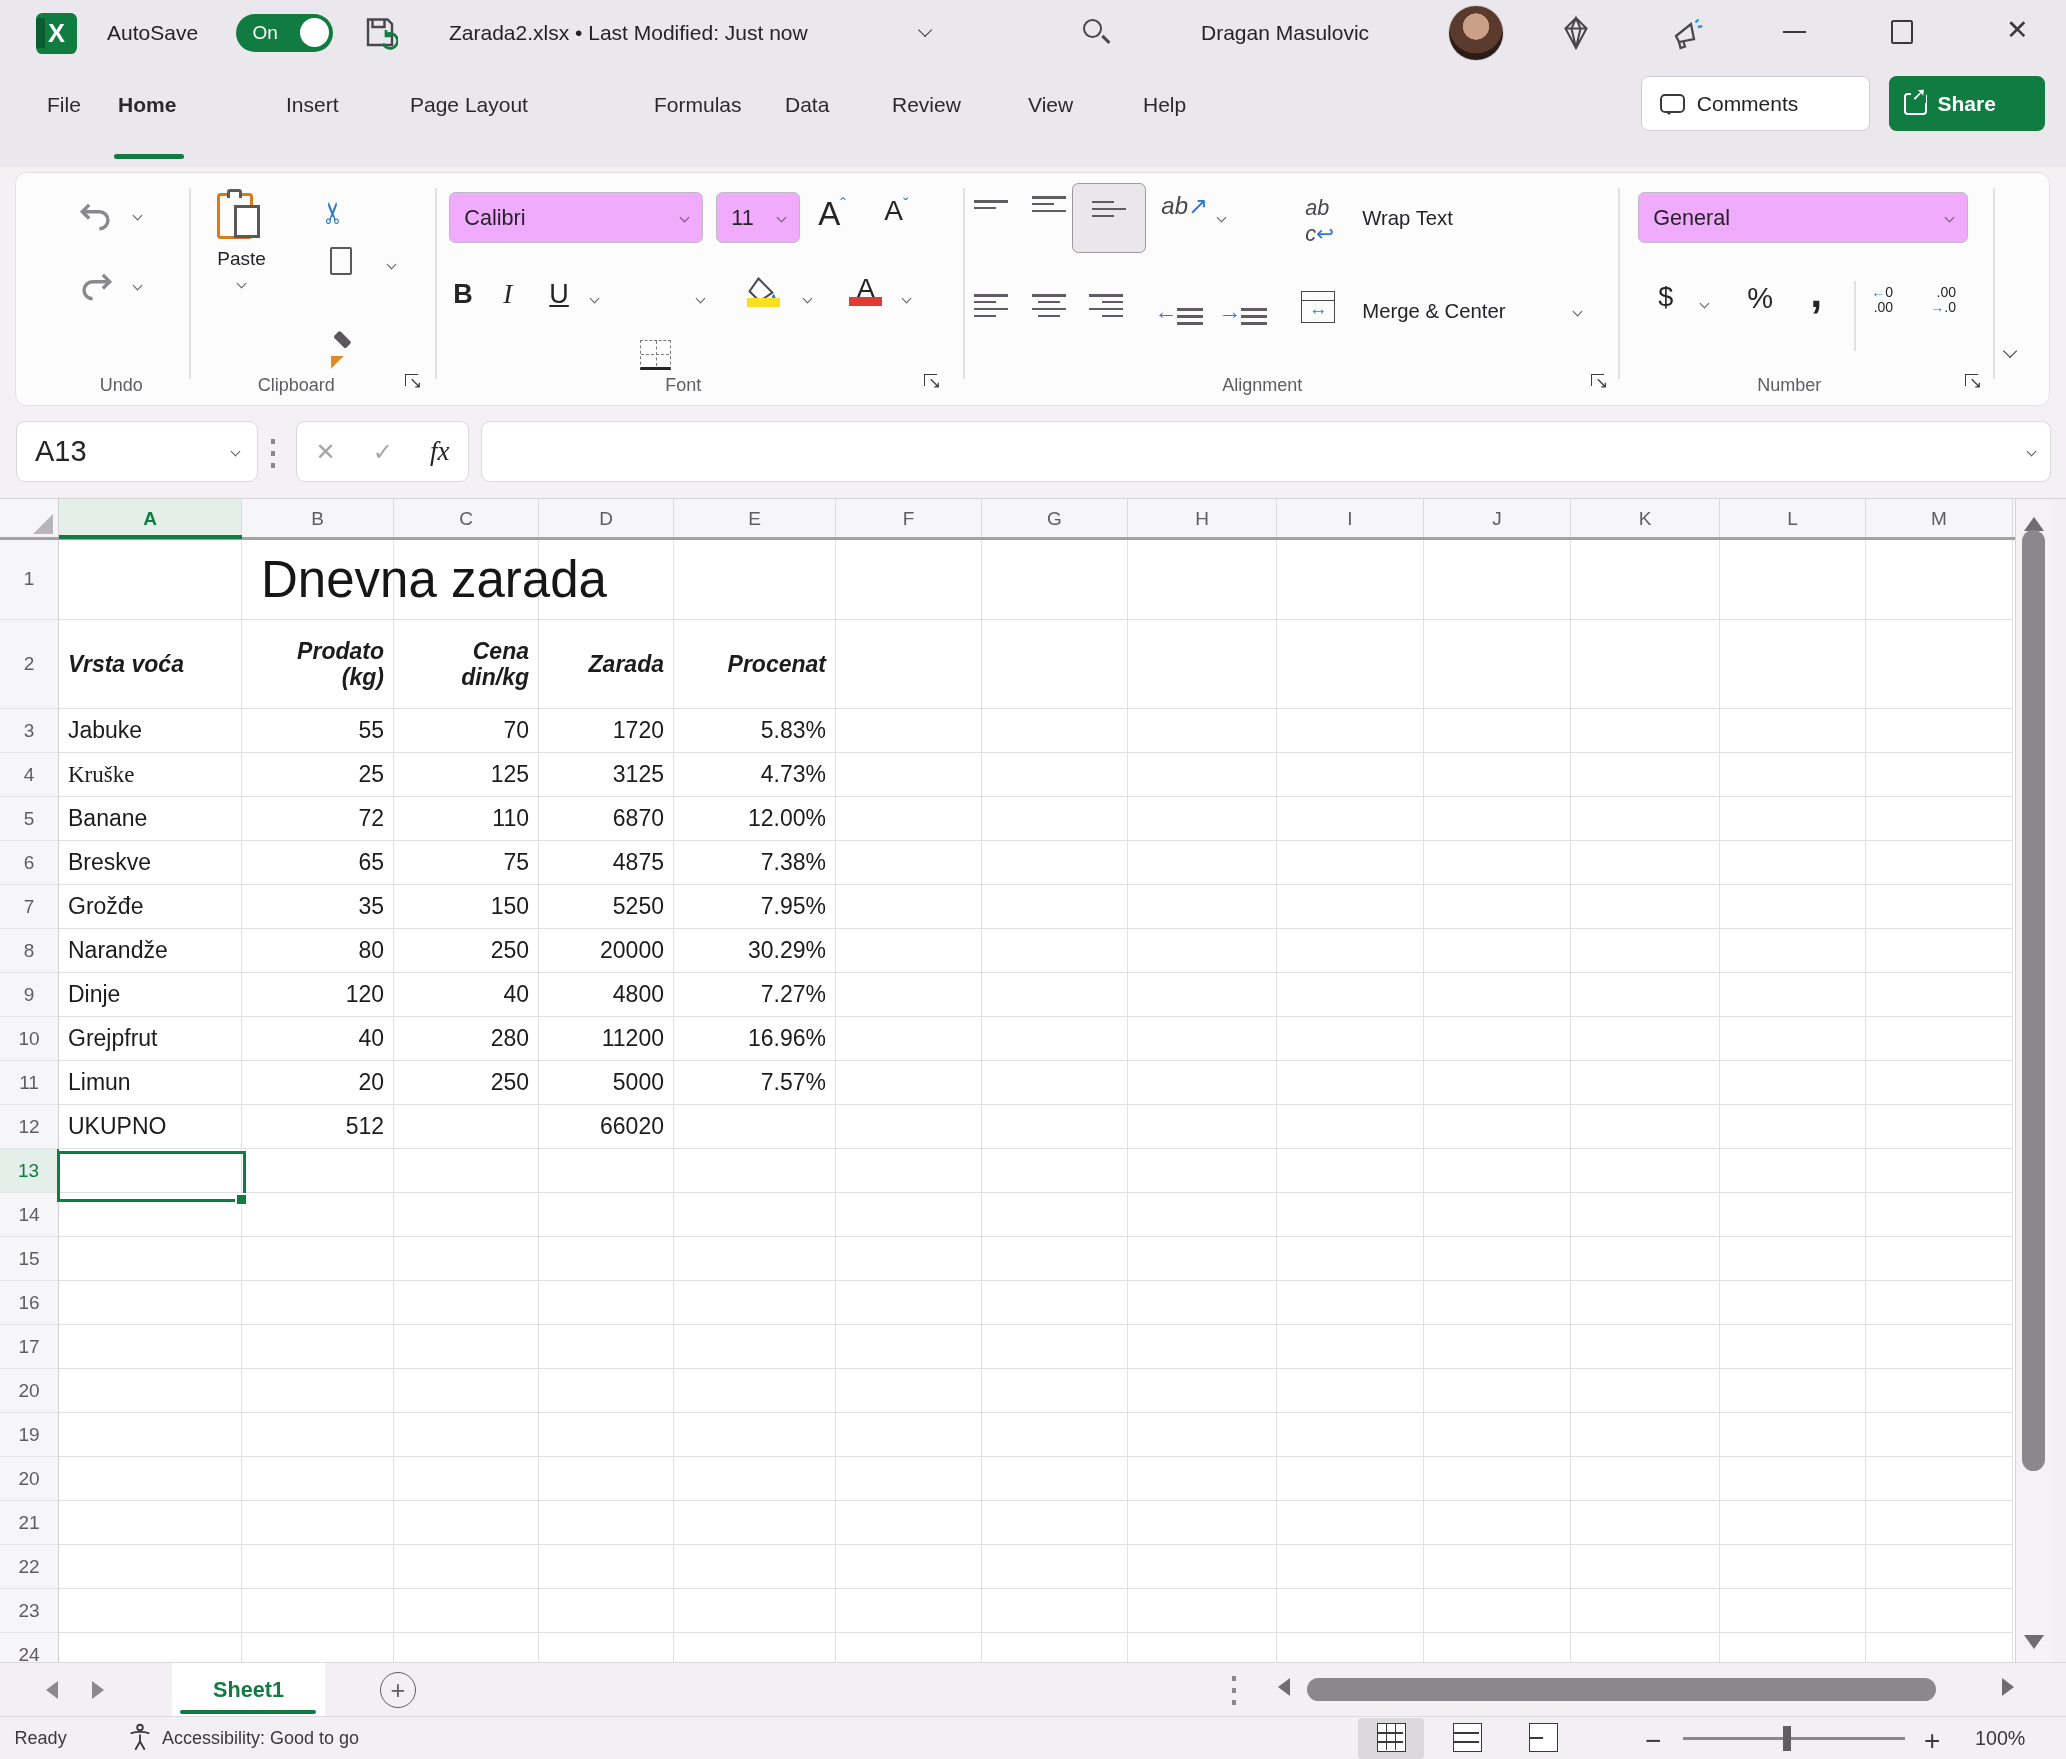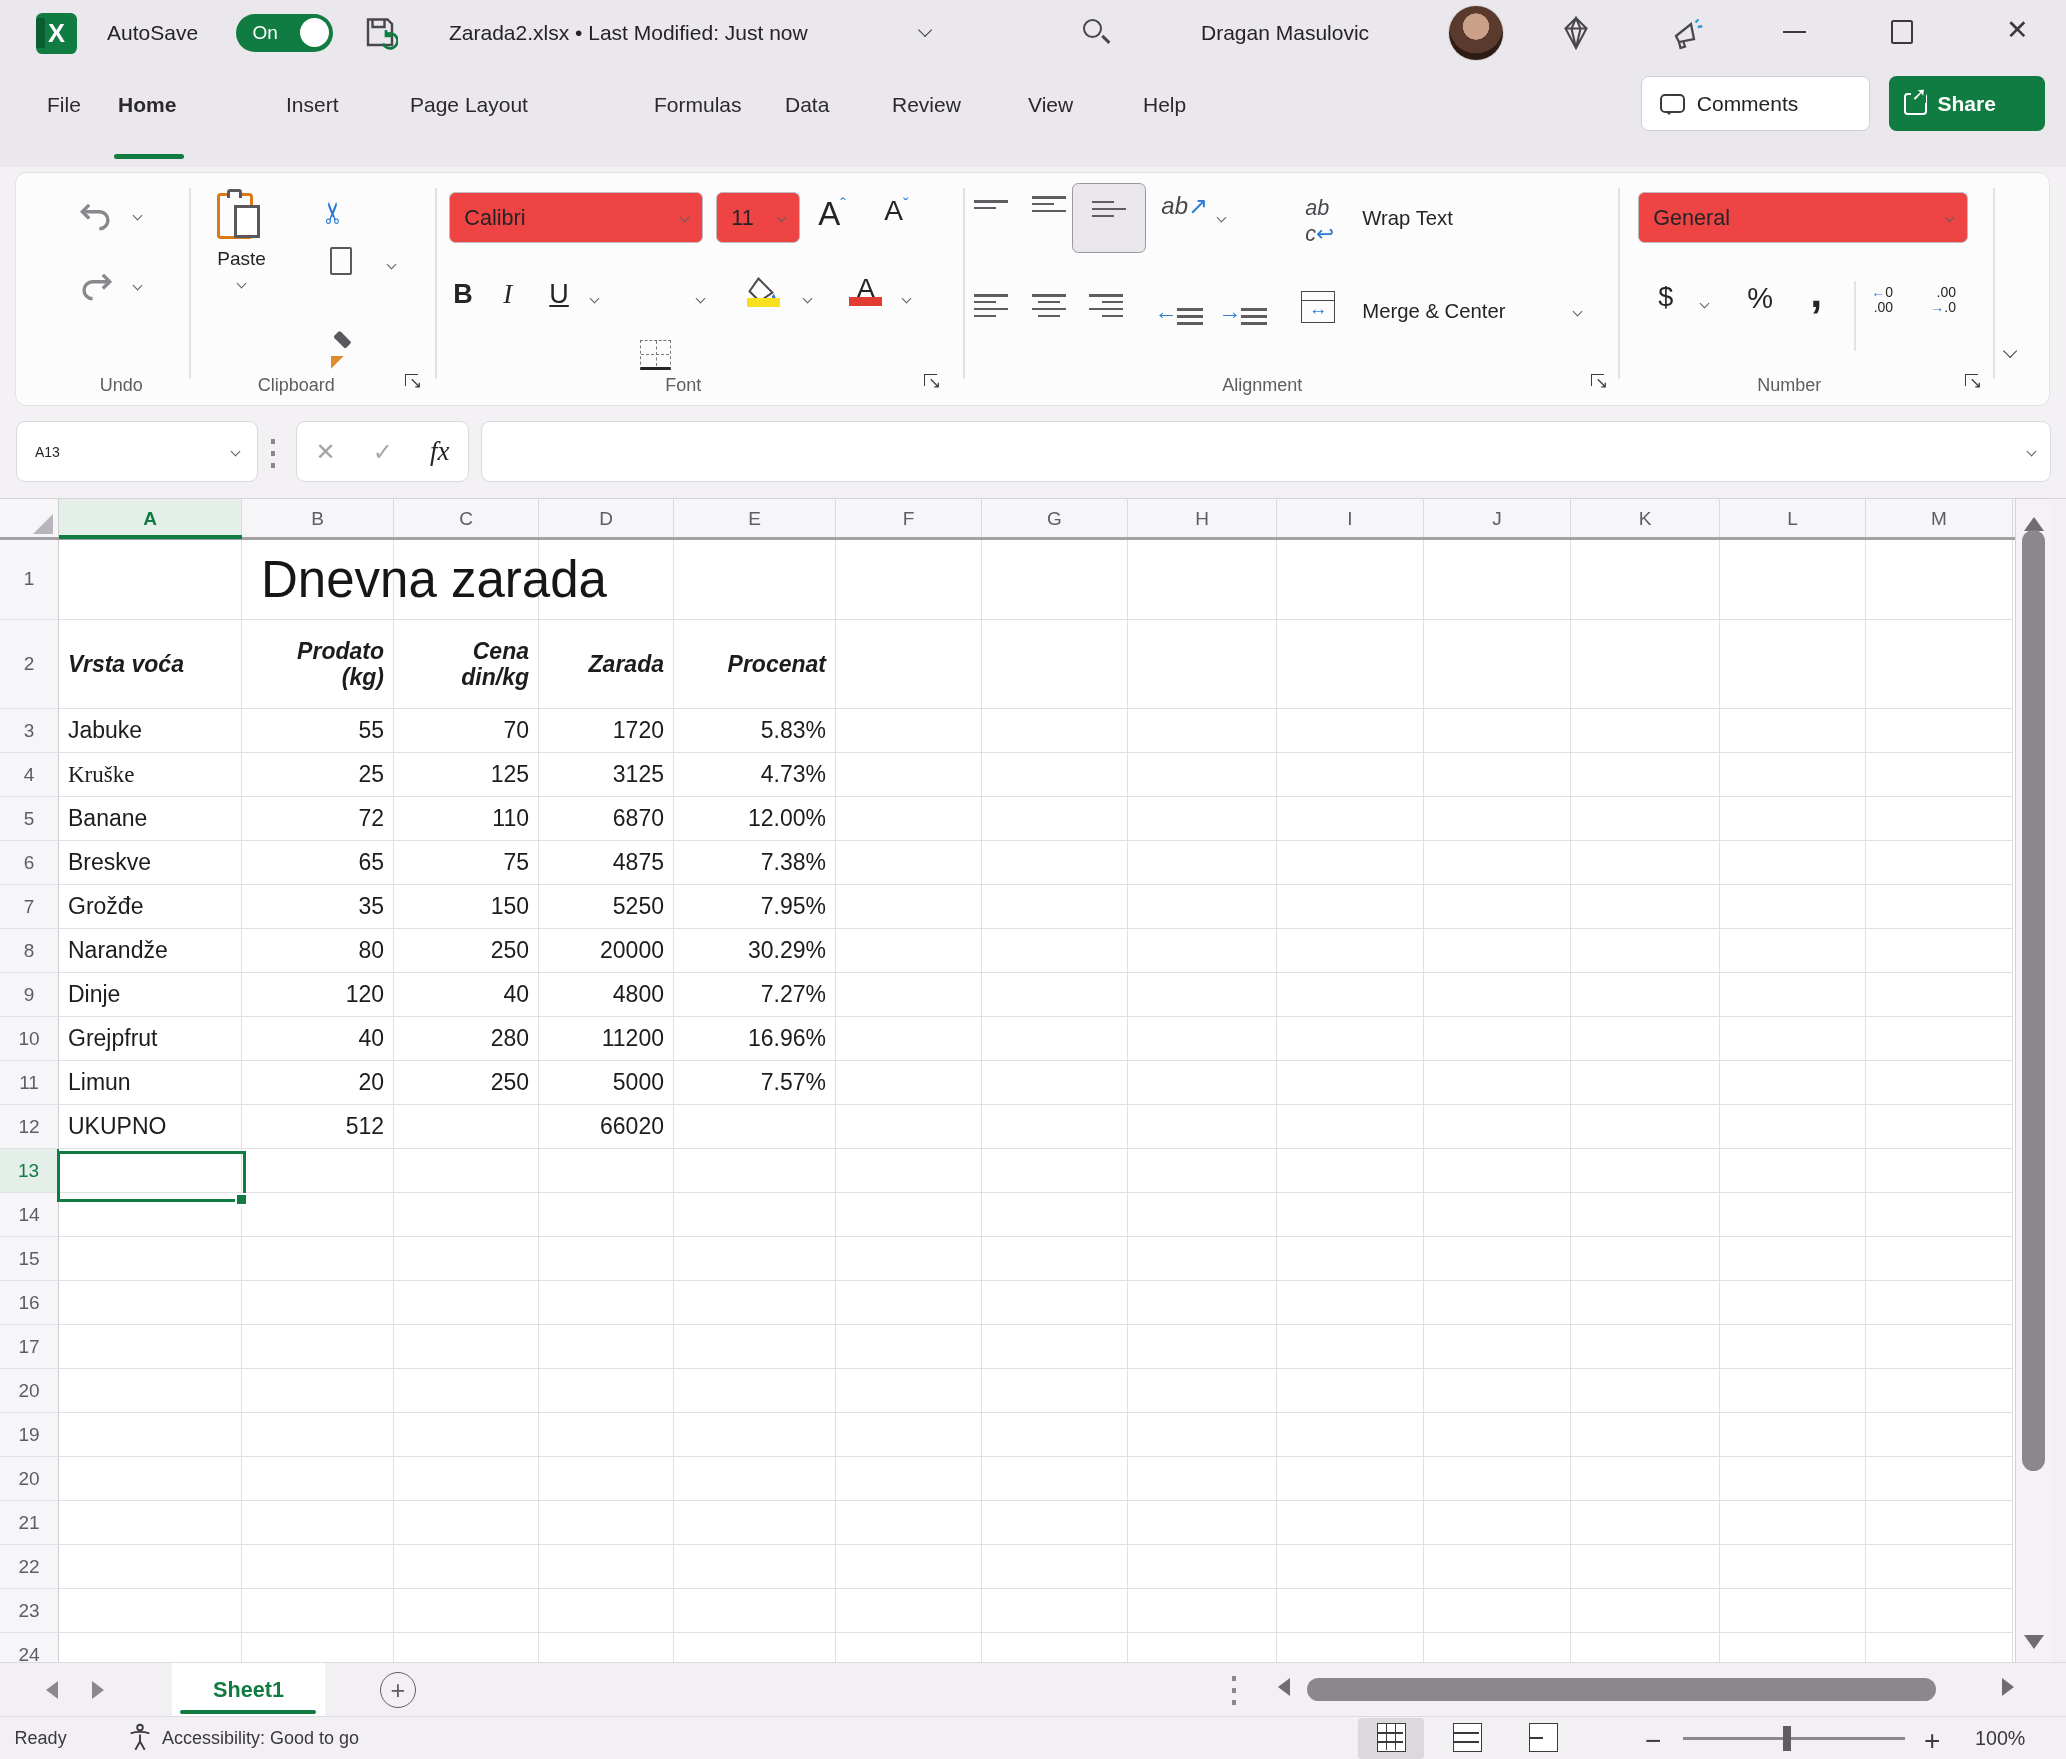--- a/index.html
+++ b/index.html
@@ -46,21 +46,21 @@
 
   
   .ribbon-strip { left:0; top:167px; width:2066px; height:244px; background:#f3f1f4; }
   .ribbon-card { left:15.3px; top:5.1px; width:2035px; height:234px; background:#fdfcfd; border:1.3px solid #e3e1e5; border-radius:11.4px; }
   .gsep { position:absolute; top:15.3px; width:1.3px; height:191px; background:#e3e1e5; }
   .glabel { position:absolute; top:202px; font-size:18px; color:#5f5d61; transform:translateX(-50%); }
   .launcher { position:absolute; width:19px; height:19px; }
   .launcher::before { content:""; position:absolute; left:0; top:0; width:11.4px; height:11.4px; border-left:1.9px solid #3b393d; border-top:1.9px solid #3b393d; }
   .launcher::after { content:"↘"; position:absolute; left:3.8px; top:0px; font-size:15.3px; color:#3b393d; }
   .small-chev { display:inline-block; width:7px; height:7px; border-right:1.9px solid #5f5d61; border-bottom:1.9px solid #5f5d61; transform:rotate(45deg); }
-  .combo { position:absolute; background:#ef4444; border:1.3px solid #bdbbbf; border-radius:6.4px; display:flex; align-items:center; justify-content:space-between; padding:0 14px; font-size:21.6px; color:#252328; }
+  .combo { position:absolute; background:#f0abfc; border:1.3px solid #bdbbbf; border-radius:6.4px; display:flex; align-items:center; justify-content:space-between; padding:0 14px; font-size:21.6px; color:#252328; }
   .clipboard-ic { position:relative; width:36px; height:46px; border:3.8px solid #d87a16; border-radius:3.8px; }
   .clipboard-ic .clip { position:absolute; left:6.4px; top:-7.6px; width:15.3px; height:9px; border:3.2px solid #5a585c; border-bottom:none; border-radius:3.2px 3.2px 0 0; background:#fdfcfd; }
   .clipboard-ic .page { position:absolute; left:14px; top:9px; width:25.4px; height:33px; background:#fff; border:3.2px solid #5a585c; }
   .copy-ic { position:relative; width:21.6px; height:28px; border:2.5px solid #5a585c; border-radius:1.9px; background:#fdfcfd; }
   .copy-ic::before { content:""; position:absolute; left:-9px; top:-7.6px; width:21.6px; height:28px; border:2.5px solid #5a585c; border-radius:1.9px; background:#fdfcfd; z-index:-1; }
   .painter-ic { position:relative; width:30.5px; height:30.5px; }
   .painter-ic .brush { position:absolute; left:11.4px; top:1.3px; width:16.5px; height:9px; background:#5a585c; transform:rotate(45deg); border-radius:1.9px; }
   .painter-ic .tip { position:absolute; left:0px; top:12.7px; width:0; height:0; border:9px solid transparent; border-bottom-color:#e08a2e; transform:rotate(-45deg); }
   .bih { font-size:27px; color:#252525; }
   .borders-ic { position:relative; width:30.5px; height:30.5px; border:1.9px dashed #7a787c; border-bottom:3.8px solid #252525; }
@@ -330,21 +330,21 @@
       <div class="abs num2line" style="left:1914px;top:112px">.00<br><span class="blue">→</span>.0</div>
       <div class="glabel" style="left:1773px">Number</div>
       <div class="launcher" style="left:1949px;top:201px"></div>
 
       <span class="chev abs ribbon-collapse" style="border-color:#3b393d"></span>
     </div>
   </div>
 
   <div class="abs fbar">
     <div class="fbox" style="left:16px;width:242px;padding:0 18px;justify-content:space-between">
-      <span style="font-size:14px;color:#252328">A13</span>
+      <span style="font-size:29px;color:#252328">A13</span>
       <span class="small-chev"></span>
     </div>
     <div class="abs dots3" style="left:271px;top:28px;height:32px"></div>
     <div class="fbox" style="left:296px;width:173px;justify-content:space-around">
       <span style="font-size:24px;color:#a7a5a9">✕</span>
       <span style="font-size:24px;color:#a7a5a9">✓</span>
       <span class="fx-italic">fx</span>
     </div>
     <div class="fbox" style="left:481px;width:1570px;padding:0 15.3px;justify-content:space-between">
       <span style="font-size:21.6px;color:#252328"></span>

